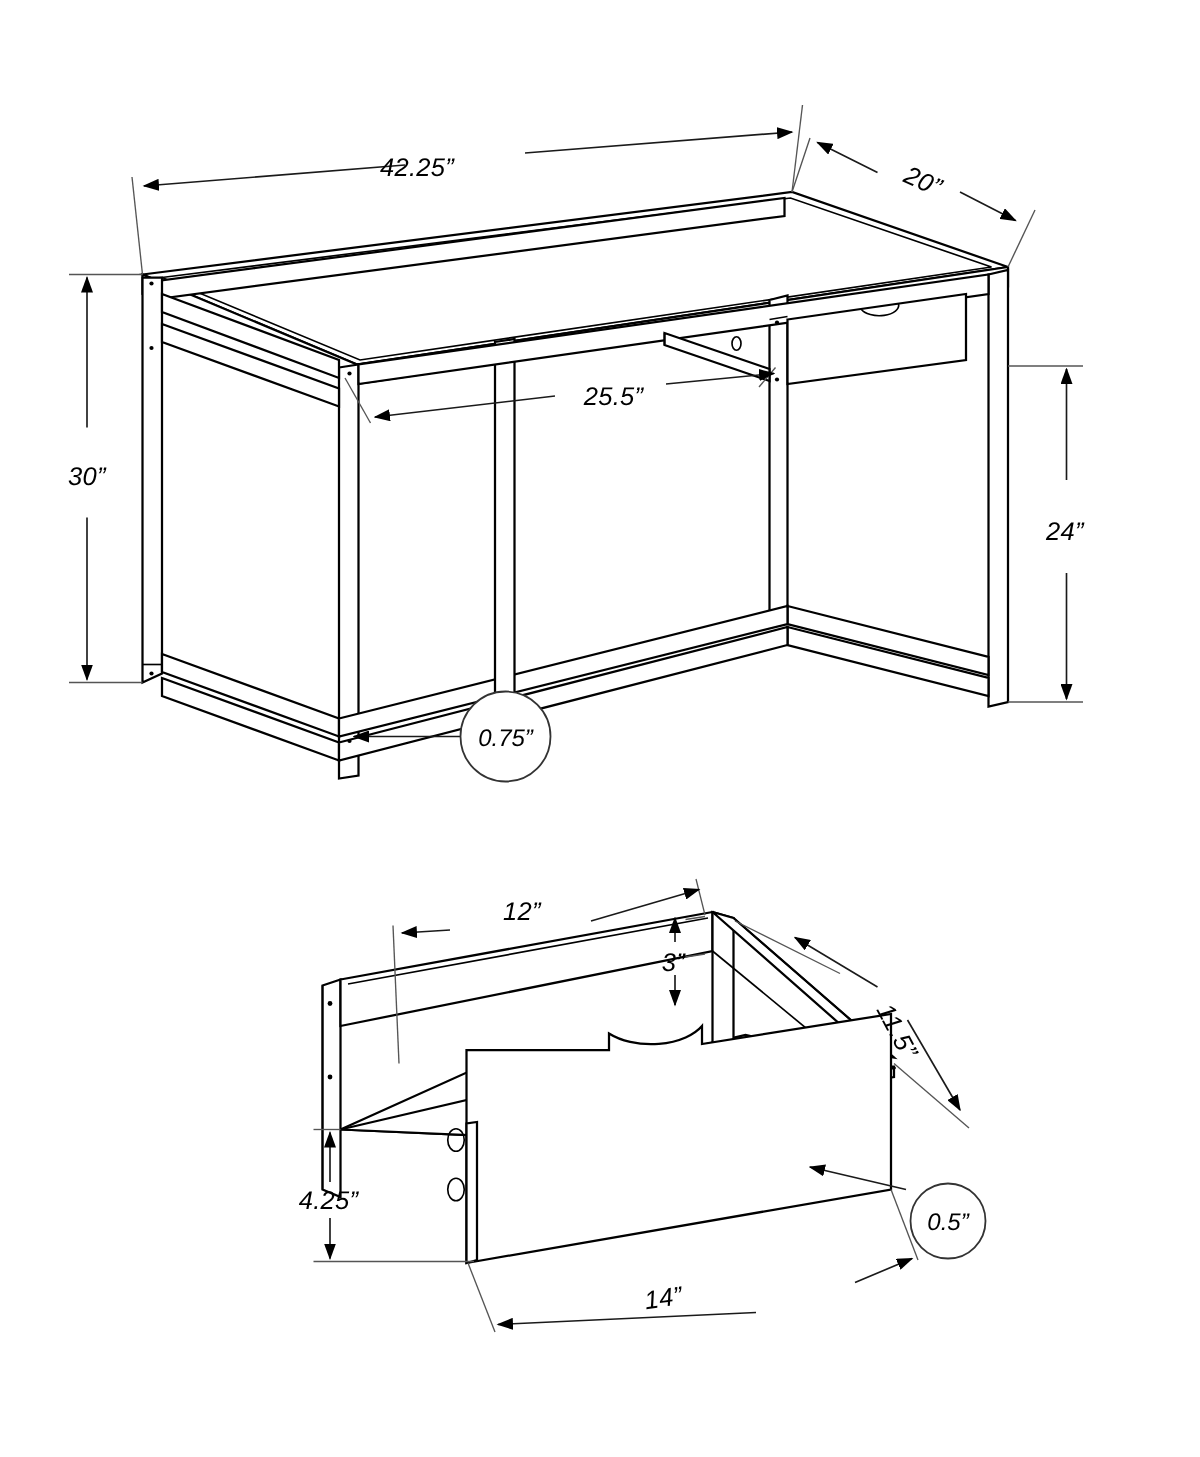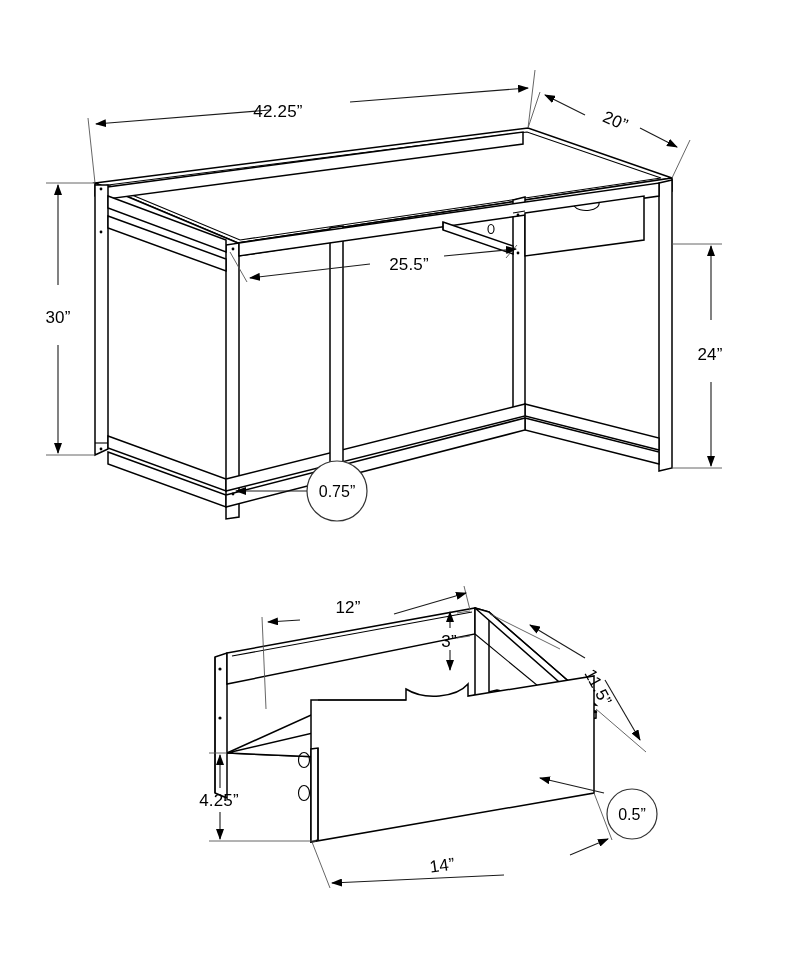--- a/index.html
+++ b/index.html
@@ -11,20 +11,21 @@
     width: 800px;
     height: 971px;
     font-family: "Liberation Sans", sans-serif;
     overflow: hidden;
   }
   #sheet {
     position: relative;
     width: 764px;
     height: 971px;
     background: #ffffff;
+    font-style: italic;
   }
   svg.drawing {
     position: absolute;
     left: 0;
     top: 0;
     width: 800px;
     height: 971px;
   }
   .ln-thin {
     fill: none;

